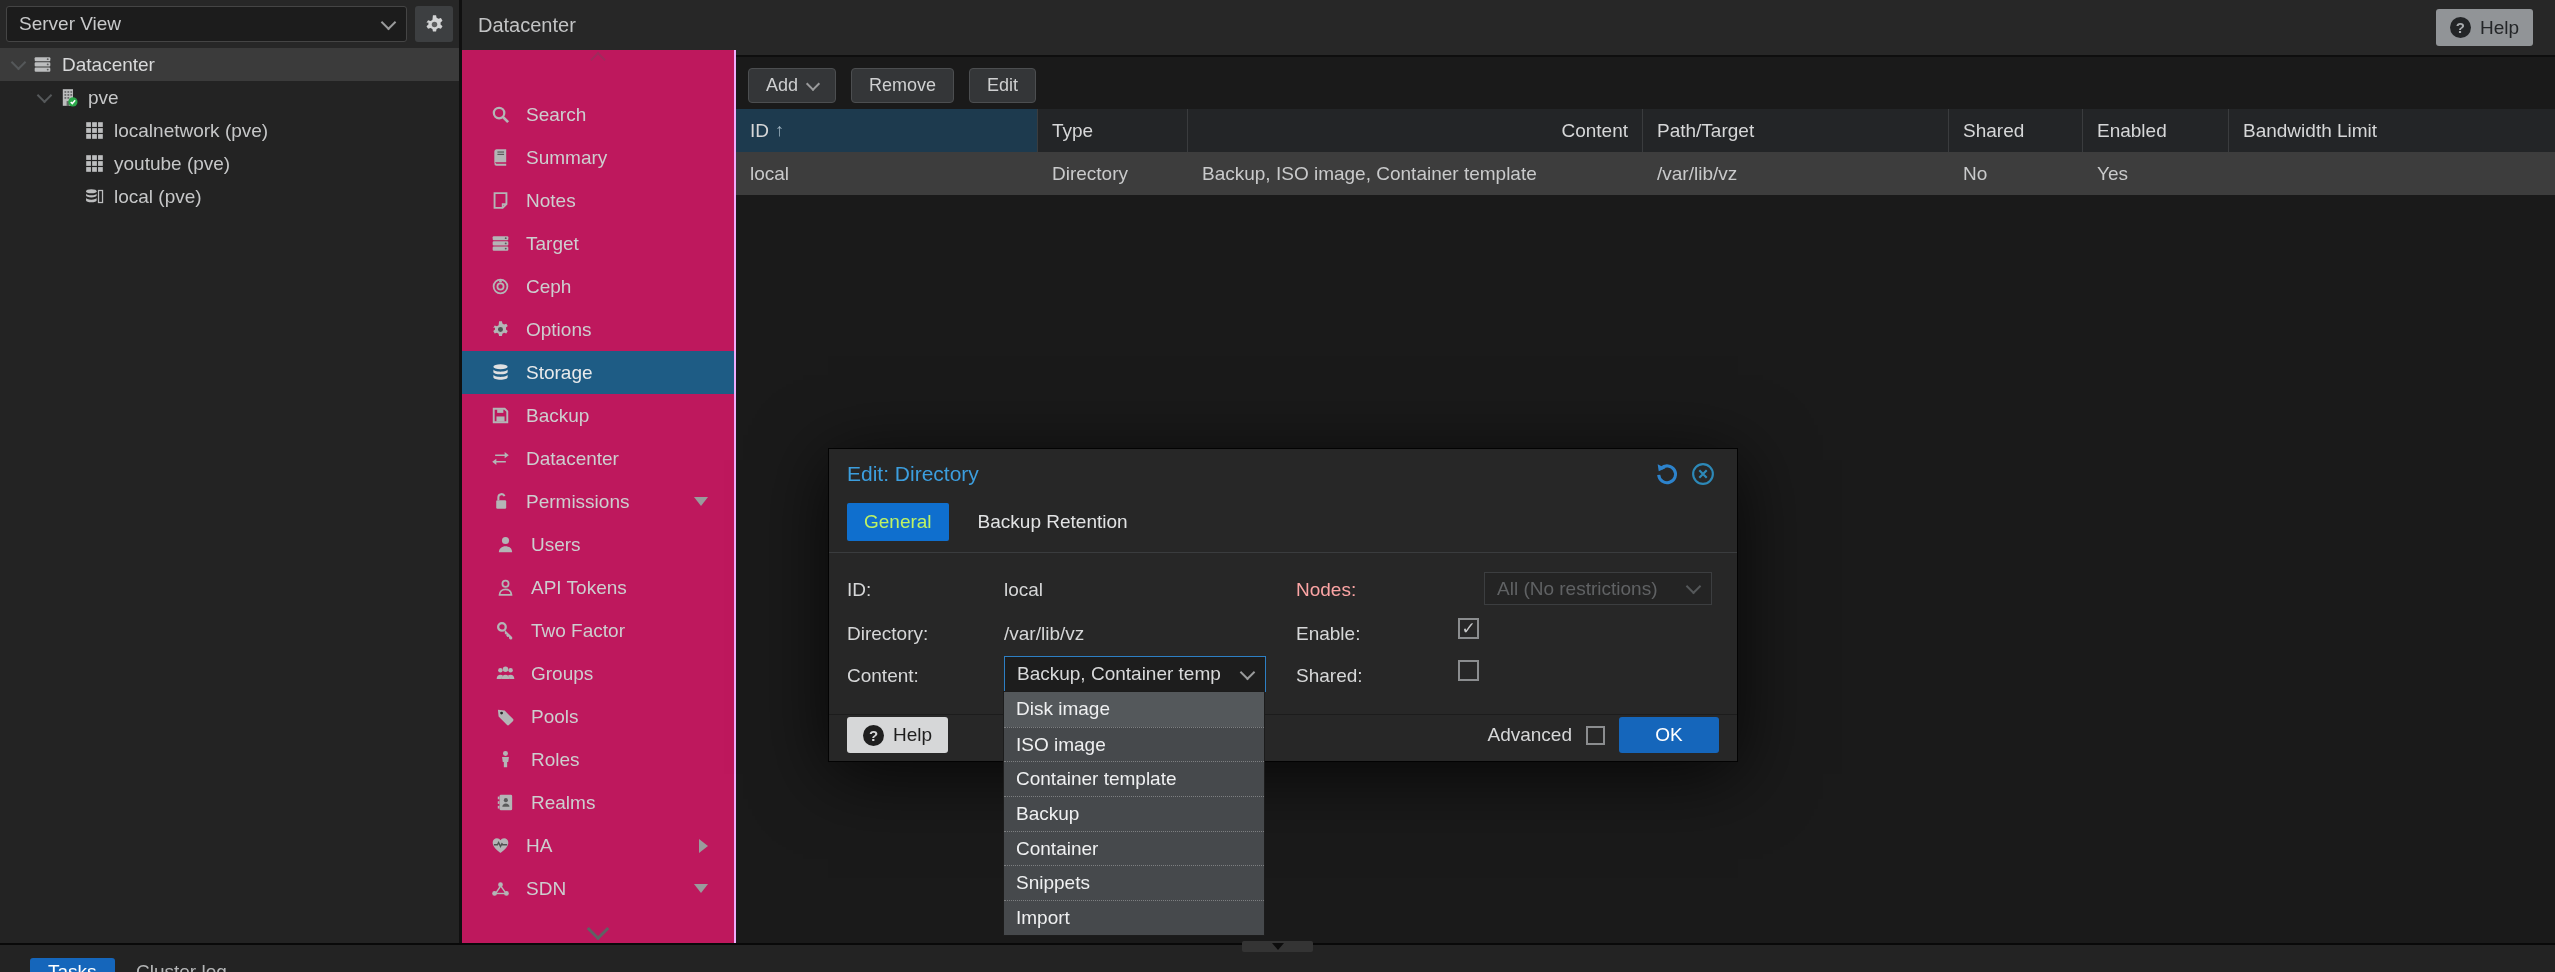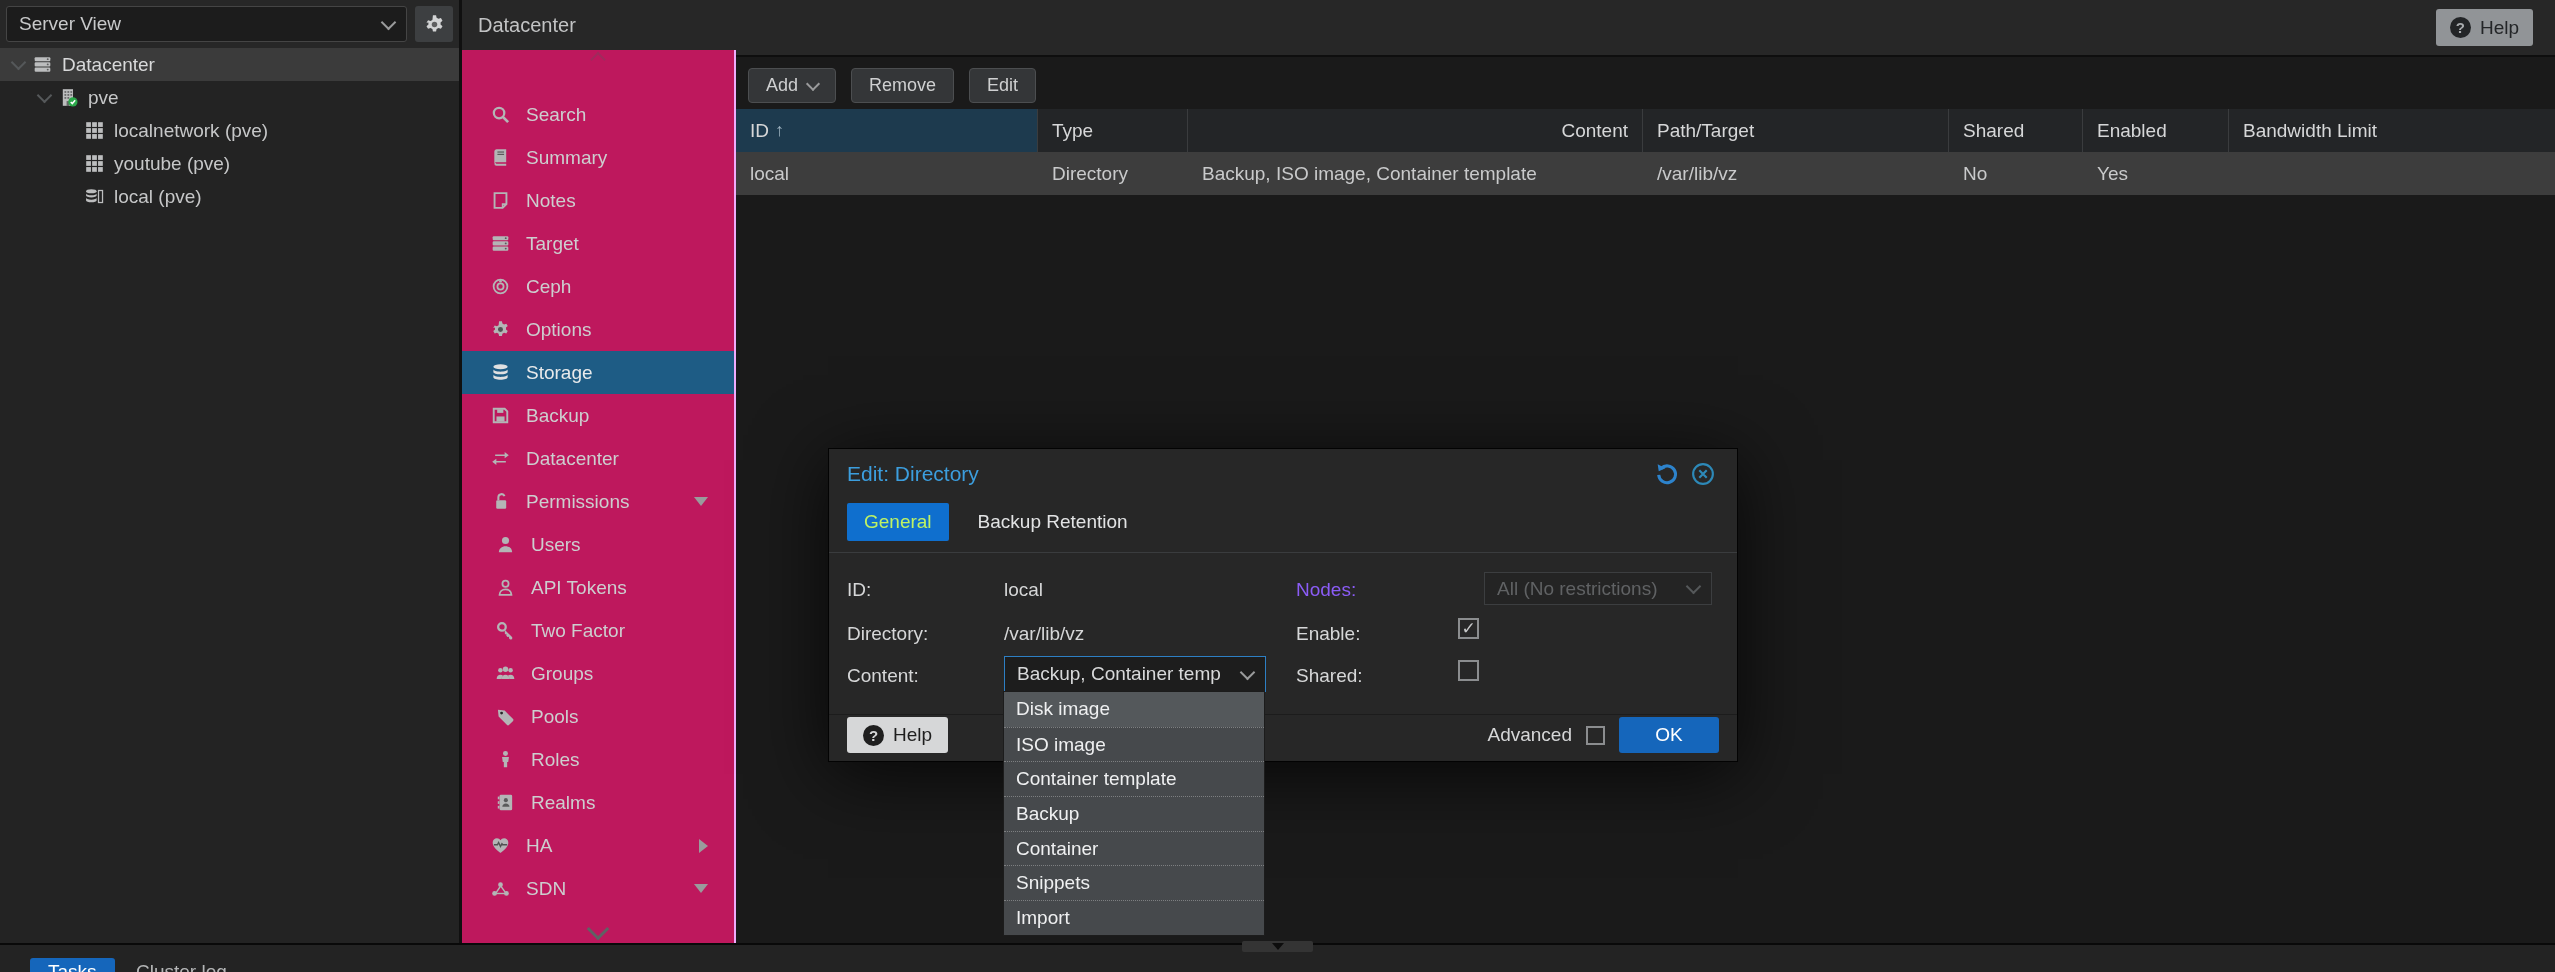--- a/index.html
+++ b/index.html
@@ -66,21 +66,21 @@
       border:1px solid #030303;box-shadow:0 12px 70px rgba(0,0,0,.75);z-index:5;}
   #dialog-title{position:absolute;left:18px;top:13px;font-size:21px;color:var(--dialog-title,#3c9ede);}
   #dialog-undo{position:absolute;right:56px;top:13px;color:#2d83cc;cursor:pointer;width:26px;height:26px;}
   #dialog-close{position:absolute;right:20px;top:13px;color:#2d89b8;cursor:pointer;width:26px;height:26px;}
   #dialog-undo svg,#dialog-close svg{width:24px;height:24px;}
   #dialog-tabs{position:absolute;left:18px;top:54px;display:flex;gap:12px;}
   .dtab{height:38px;display:flex;align-items:center;padding:0 17px;color:#e2e3e4;cursor:pointer;border-radius:2px;}
   .dtab.active{background:var(--tab-active,#0f6fce);color:#bef264;}
   #tab-line{position:absolute;left:0;right:0;top:103px;height:1px;background:#3a3c3e;}
   .dlabel{position:absolute;color:#d6d7d8;}
-  .dlabel.disabled{color:#8b5cf6;}
+  .dlabel.disabled{color:#fca5a5;}
   .dvalue{position:absolute;color:#d6d7d8;}
   .combo{position:absolute;height:36px;box-sizing:border-box;background:#1d1d1d;border:1px solid #2d7fc4;
       display:flex;align-items:center;padding:0 12px;color:#d8d9da;cursor:pointer;}
   .combo .chev{margin-left:auto;}
   .combo.disabled{background:#242424;border:1px solid #3c3e40;color:#606264;cursor:default;}
   .cb{position:absolute;width:21px;height:21px;box-sizing:border-box;border:2px solid #8b8d8f;background:transparent;
       display:flex;align-items:center;justify-content:center;color:#c6c7c8;font-size:17px;cursor:pointer;}
   #dialog-footer{position:absolute;left:0;right:0;bottom:0;height:46px;border-top:1px solid #1c1c1c;}
   #help-dialog{position:absolute;left:18px;bottom:8px;height:36px;padding:0 16px;background:#d6d7d8;border:none;
       border-radius:3px;color:#1e1e1e;font-size:19px;font-family:inherit;display:flex;align-items:center;gap:9px;cursor:pointer;}

